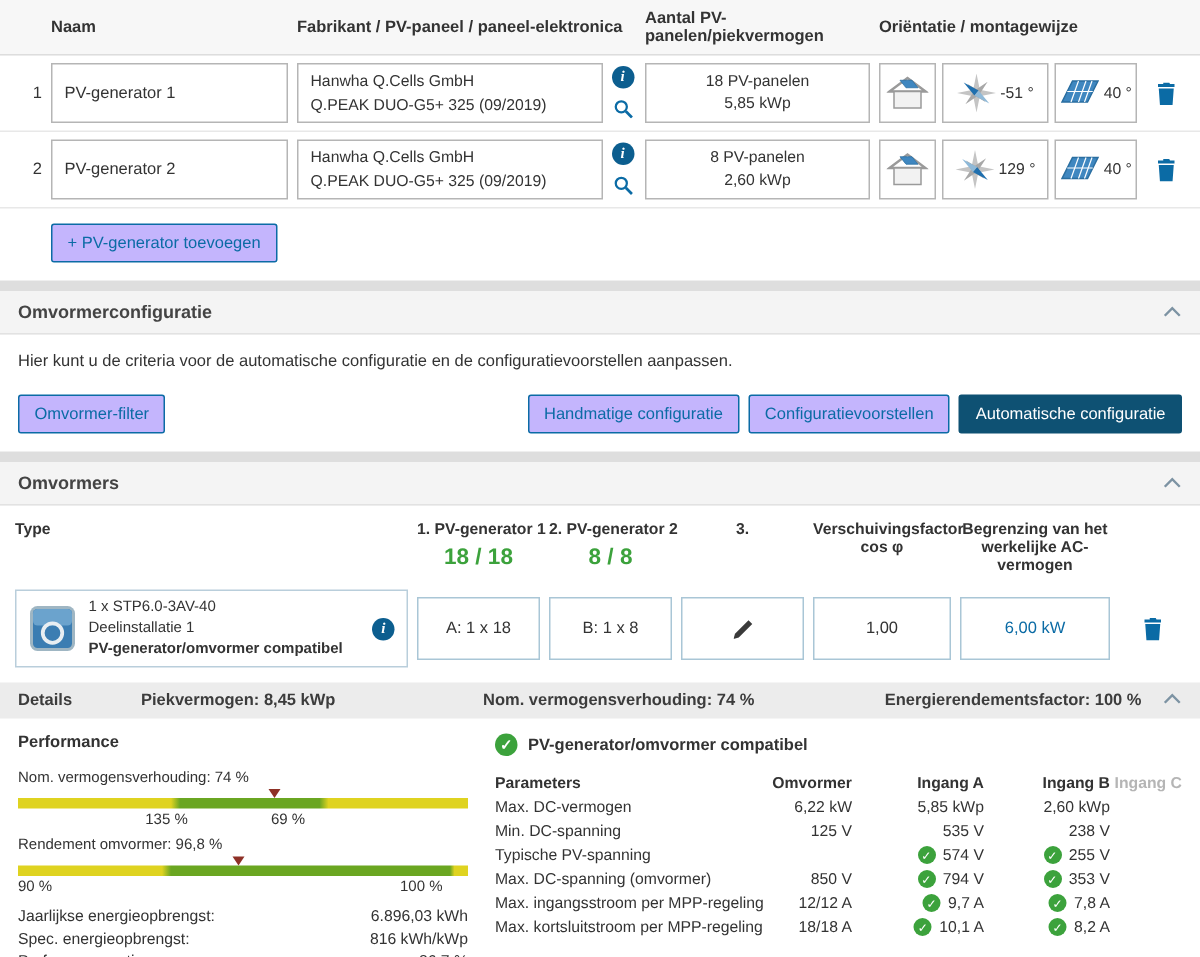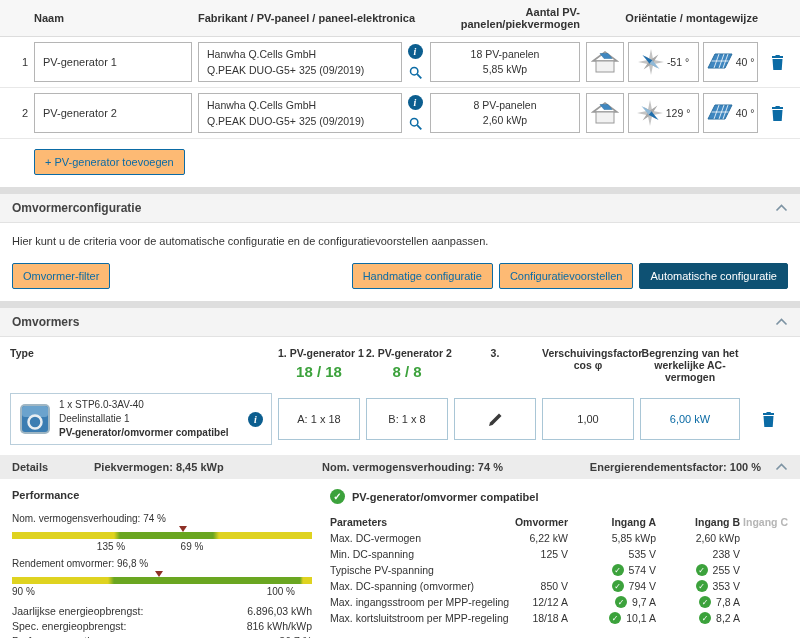--- a/index.html
+++ b/index.html
@@ -3,34 +3,34 @@
 <meta charset="utf-8">
 <style>
   * { margin:0; padding:0; box-sizing:border-box; }
   html,body { width:800px; height:638px; }
   body { background:#dedede; font-family:"Liberation Sans", sans-serif; color:#333; overflow:hidden; }
   .panel { background:#fff; margin-bottom:7px; }
 
   
   .gen-grid { display:grid; grid-template-columns:18px 158px 226px 150px 172px 26px; column-gap:6px; align-items:center; padding:0 10px; }
   .gen-head { padding:6px 10px; background:#f7f7f7; border-bottom:1px solid #ddd; font-size:11px; font-weight:700; color:#333; }
-  .gen-head .center { text-align:right; }
+  .gen-head .center { text-align:left; }
   .gen-row { padding:5px 10px; border-bottom:1px solid #e8e8e8; }
   .idx { font-size:11px; text-align:right; }
   .name-input { width:100%; height:40px; border:1px solid #b5b5b5; padding:0 8px; font:11px "Liberation Sans", sans-serif; color:#333; }
   .panel-cell { display:flex; align-items:center; gap:4px; }
   .panel-box { flex:1; border:1px solid #b5b5b5; height:40px; padding:4px 8px; font-size:10.5px; line-height:1.5; overflow:hidden; white-space:nowrap; cursor:pointer; }
   .icon-stack { display:flex; flex-direction:column; gap:5px; align-items:center; width:18px; }
   .info-icon { width:15px; height:15px; background:#0c5e8f; color:#fff; border-radius:50%; font:italic 700 10px "Liberation Serif", serif; display:flex; align-items:center; justify-content:center; cursor:pointer; }
   .count-box { border:1px solid #b5b5b5; height:40px; display:flex; flex-direction:column; align-items:center; justify-content:center; font-size:10.5px; line-height:1.45; }
   .orient-cell { display:flex; gap:4px; align-items:center; }
   .obox { border:1px solid #b5b5b5; height:40px; display:flex; align-items:center; justify-content:center; gap:3px; font-size:10.5px; background:#fff; cursor:pointer; }
   .obox.house { width:40px; } .obox.az { width:76px; } .obox.tilt { width:58px; }
   .icon-btn { background:none; border:none; cursor:pointer; padding:2px; line-height:0; }
-  .btn-outline { background:#fdba74; border:1px solid #0b6ba5; color:#0b6ba5; font:11px "Liberation Sans", sans-serif; padding:6px 10px; border-radius:2px; cursor:pointer; }
+  .btn-outline { background:#c4b5fd; border:1px solid #0b6ba5; color:#0b6ba5; font:11px "Liberation Sans", sans-serif; padding:6px 10px; border-radius:2px; cursor:pointer; }
   .btn-primary { background:#0e5173; border:1px solid #0e5173; color:#fff; font:11px "Liberation Sans", sans-serif; padding:6px 10px; border-radius:2px; cursor:pointer; }
   .add-btn { margin:10px 0 12px 34px; }
 
   
   .sec-head { display:flex; justify-content:space-between; align-items:center; background:#f4f4f4; padding:7px 12px; border-bottom:1px solid #e2e2e2; }
   .sec-title { font-size:12px; font-weight:700; color:#444; }
 
   
   .cfg-body { padding:12px; }
   .cfg-desc { font-size:11px; margin-bottom:16px; }

